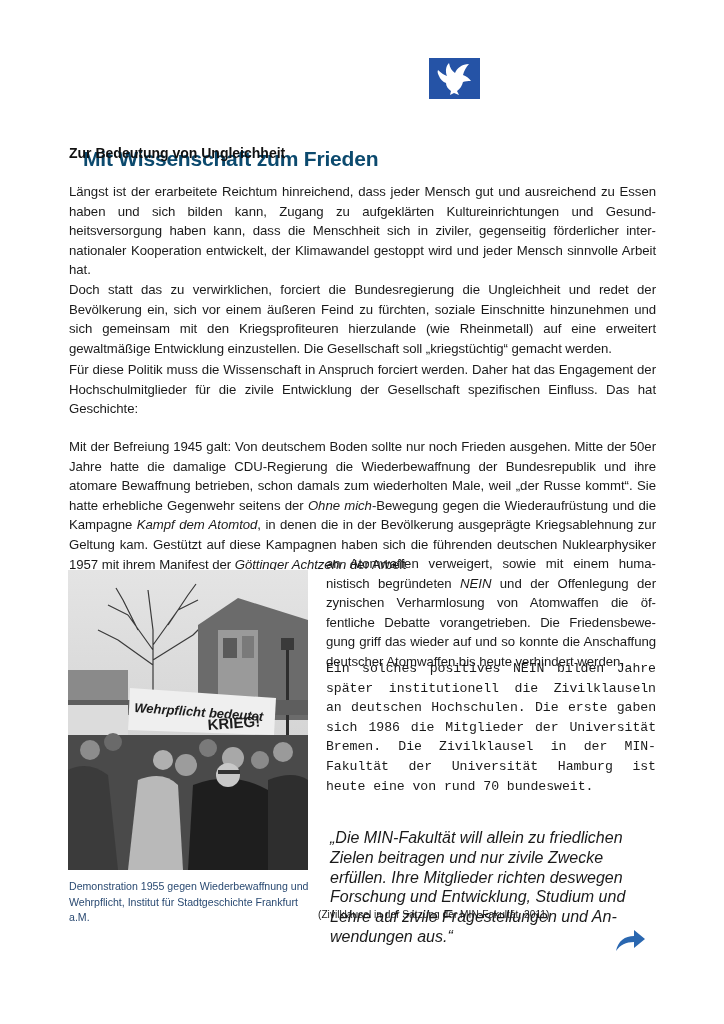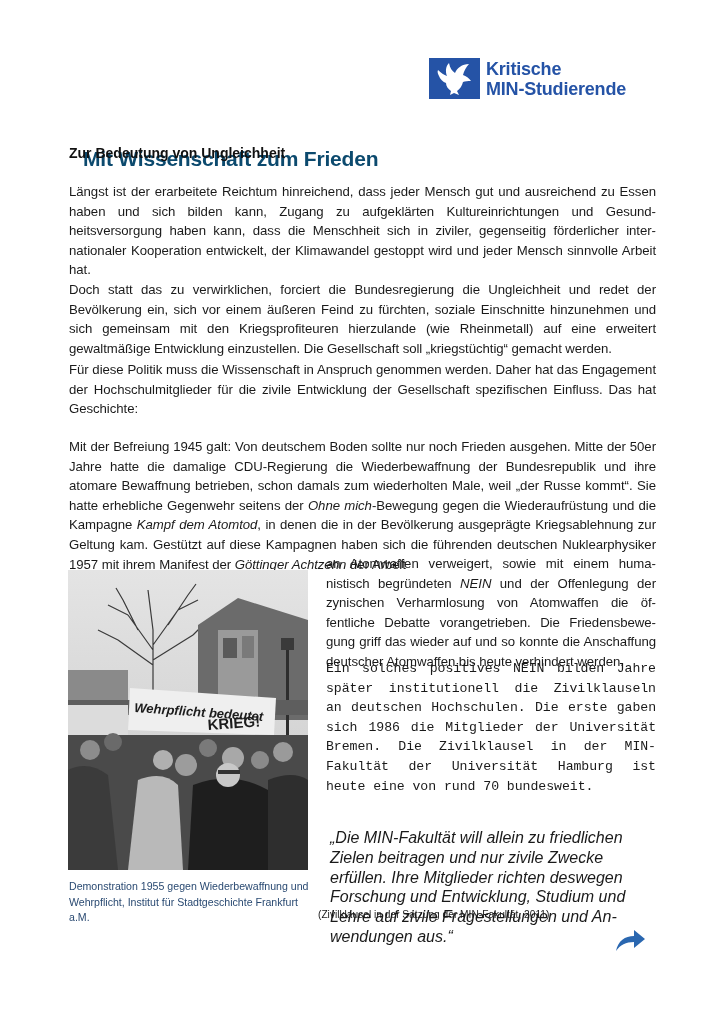--- a/index.html
+++ b/index.html
@@ -49,36 +49,32 @@
 </style>
 </head>
 <body>
 
 <div class="logo">
   <div class="logo-box">
     <svg width="40" height="34" viewBox="0 0 40 34">
       <path fill="#ffffff" d="M3 8 C6 11 9 13 12 14 C10 9 11 4 14 1 C15 6 17 9 20 11 C22 6 27 2 34 2 C31 5 29 9 28 13 C31 14 34 16 36 19 C33 19 30 19 28 20 C27 24 25 27 22 29 L24 33 L19 31 L15 33 L16 29 C13 27 11 24 11 21 C8 20 5 17 4 14 C3 12 2 10 3 8 Z"></path>
     </svg>
   </div>
-  <div class="logo-text">
-    <div>Kritische</div>
-    <div>MIN-Studierende</div>
-  </div>
 </div>
 
 <h1 class="title">Mit Wissenschaft zum Frieden</h1>
 <h2 class="subtitle">Zur Bedeutung von Ungleichheit</h2>
 
 <div class="block" style="top:182px;">
   <p class="body-text">Längst ist der erarbeitete Reichtum hinreichend, dass jeder Mensch gut und ausreichend zu Essen haben und sich bilden kann, Zugang zu aufgeklärten Kultureinrichtungen und Gesund­heitsversorgung haben kann, dass die Menschheit sich in ziviler, gegenseitig förderlicher inter­nationaler Kooperation entwickelt, der Klimawandel gestoppt wird und jeder Mensch sinnvolle Arbeit hat.</p>
   <p class="body-text">Doch statt das zu verwirklichen, forciert die Bundesregierung die Ungleichheit und redet der Bevölkerung ein, sich vor einem äußeren Feind zu fürchten, soziale Einschnitte hinzunehmen und sich gemeinsam mit den Kriegsprofiteuren hierzulande (wie Rheinmetall) auf eine erweitert gewaltmäßige Entwicklung einzustellen. Die Gesellschaft soll „kriegstüchtig“ gemacht werden.</p>
 </div>
 
 <div class="block" style="top:360px;">
-  <p class="body-text">Für diese Politik muss die Wissenschaft in Anspruch genommen werden. Daher hat das Enga­gement der Hochschulmitglieder für die zivile Entwicklung der Gesellschaft spezifischen Ein­fluss.  Das hat Geschichte:</p>
+  <p class="body-text">Für diese Politik muss die Wissenschaft in Anspruch forciert werden. Daher hat das Enga­gement der Hochschulmitglieder für die zivile Entwicklung der Gesellschaft spezifischen Ein­fluss.  Das hat Geschichte:</p>
 </div>
 
 <div class="block" style="top:437px;">
   <p class="body-text"><span>Mit der Befreiung 1945 galt: Von deutschem Boden sollte nur noch Frieden ausgehen. Mitte der 50er Jahre hatte die damalige CDU-Regierung die Wiederbewaffnung der Bundesrepublik und ihre atomare Bewaffnung betrieben, schon damals zum wiederholten Male, weil „der Russe kommt“.  Sie hatte erhebliche Gegenwehr seitens der </span><em>Ohne mich</em><span>-Bewegung gegen die Wieder­aufrüstung und die Kampagne </span><em>Kampf dem Atomtod</em><span>, in denen die in der Bevölkerung ausge­prägte Kriegsablehnung zur Geltung kam. Gestützt auf diese Kampagnen haben sich die füh­renden deutschen Nuklearphysiker 1957 mit ihrem Manifest der </span><em>Göttinger Achtzehn</em><span> der Arbeit</span></p>
 </div>
 
 <div class="right-col" style="top:554px;">
   <p class="body-text"><span>an Atomwaffen verweigert, sowie mit einem huma­nistisch begründeten </span><em>NEIN</em><span> und der Offenlegung der zynischen Verharmlosung von Atomwaffen die öf­fentliche Debatte vorangetrieben. Die Friedensbewe­gung griff das wieder auf und so konnte die Anschaf­fung deutscher Atomwaffen bis heute verhindert wer­den.</span></p>
 </div>
 

